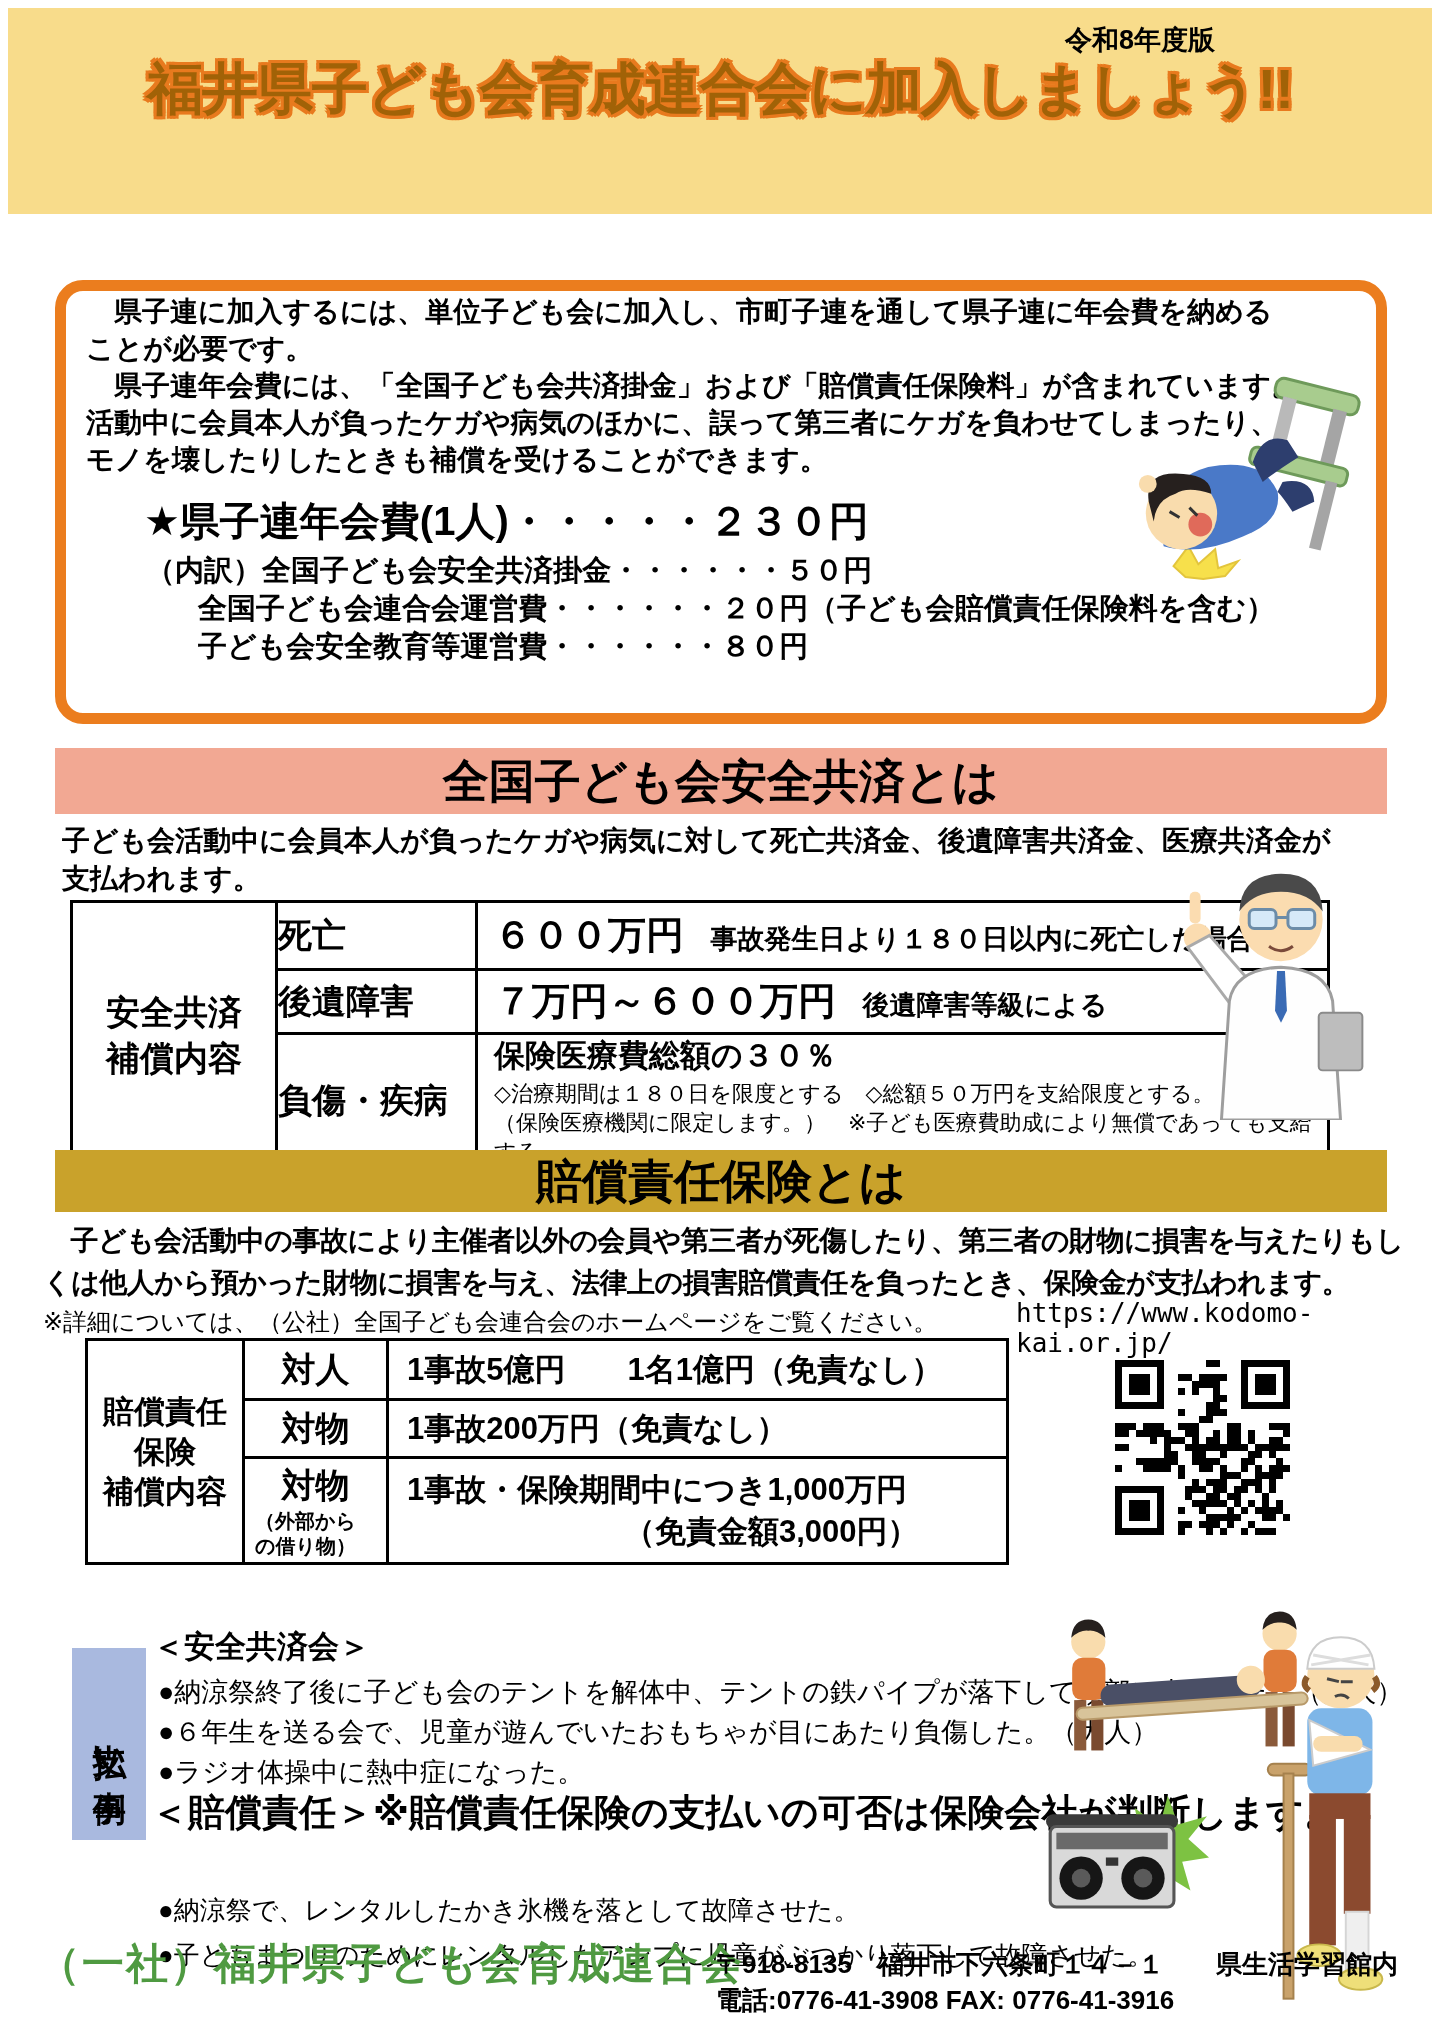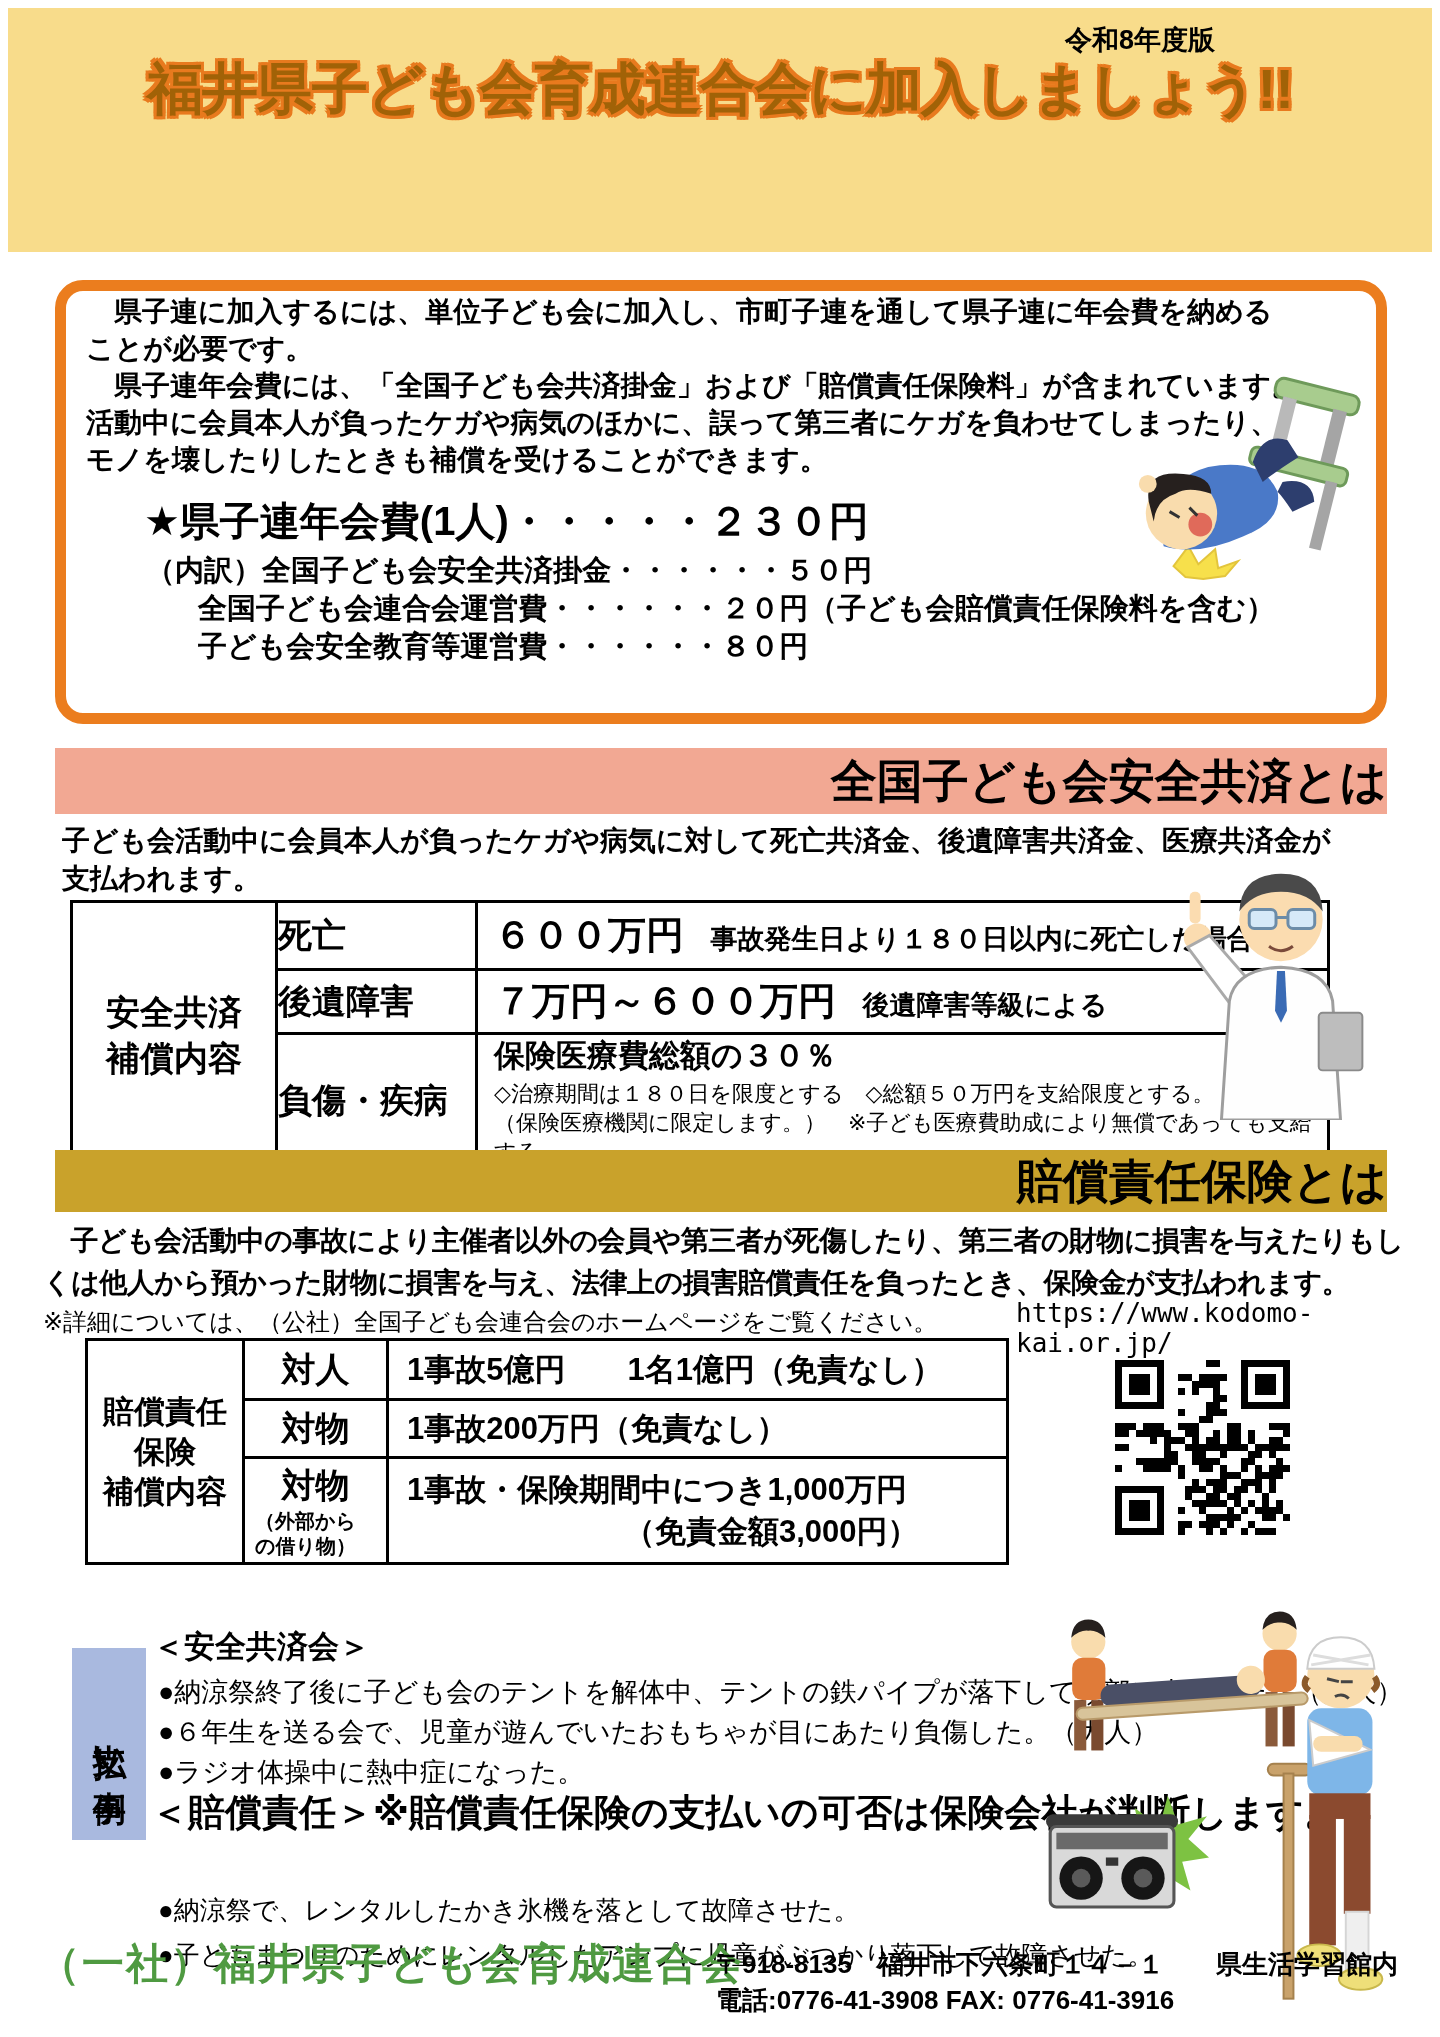--- a/index.html
+++ b/index.html
@@ -8,39 +8,39 @@
     --examples-label-bg:#A9B9DF; --footer-org-green:#4F9A41;
   }
   *{margin:0;padding:0;box-sizing:border-box;}
   body{background:#fff;font-family:"Liberation Sans","DejaVu Sans",sans-serif;color:#000;}
   .page{position:relative;width:1440px;height:2037px;background:#fff;overflow:hidden;}
   .pre{white-space:pre-line;}
   .serif{font-family:"Liberation Serif","DejaVu Serif",serif;}
   .mono{font-family:"DejaVu Sans Mono","Liberation Mono",monospace;}
 
   
-  .top-band{position:absolute;left:8px;top:8px;width:1424px;height:244px;background:var(--header-bg);}
+  .top-band{position:absolute;left:8px;top:8px;width:1424px;height:206px;background:var(--header-bg);}
   .edition{position:absolute;left:1057px;top:14px;font-size:27px;font-weight:bold;}
   .main-title{position:absolute;left:0;right:0;top:44px;text-align:center;font-size:56px;font-weight:bold;letter-spacing:-1px;color:#a16207;
     text-shadow:-3px -3px 0 var(--title-outline),3px -3px 0 var(--title-outline),-3px 3px 0 var(--title-outline),3px 3px 0 var(--title-outline),
                 -3px 0 0 var(--title-outline),3px 0 0 var(--title-outline),0 -3px 0 var(--title-outline),0 3px 0 var(--title-outline);}
   .subtitle{position:absolute;left:160px;top:148px;font-size:31px;line-height:45px;letter-spacing:1px;}
 
   
   .intro-box{position:absolute;left:55px;top:280px;width:1332px;height:444px;background:#fff;
     border:11px solid var(--intro-border);border-radius:28px;}
   .ib-inner{position:relative;width:100%;height:100%;padding:2px 20px;}
   .intro-para{font-size:28px;font-weight:bold;line-height:37px;}
   .fee-line{margin:16px 0 2px 58px;font-size:40px;font-weight:bold;}
   .breakdown{margin-left:60px;font-size:29px;font-weight:bold;line-height:38px;}
   .breakdown .indent{padding-left:52px;}
   .fall-illust{position:absolute;right:14px;top:72px;width:258px;height:218px;}
 
   
-  .banner{position:absolute;left:55px;width:1332px;text-align:right;font-weight:bold;color:#000;}
+  .banner{position:absolute;left:55px;width:1332px;text-align:center;font-weight:bold;color:#000;}
   .banner-safety{top:748px;height:66px;line-height:66px;font-size:46px;background:var(--safety-banner-bg);}
   .banner-liab{top:1150px;height:62px;line-height:62px;font-size:46px;background:var(--liability-banner-bg);}
 
   .safety-desc{position:absolute;left:62px;top:822px;font-size:28px;font-weight:bold;line-height:38px;}
 
   
   table.ctable{position:absolute;border-collapse:collapse;background:#fff;}
   table.ctable th,table.ctable td{border:3px solid #000;vertical-align:middle;}
   .t1{left:70px;top:900px;}
   .t1 th{width:205px;font-size:34px;font-weight:bold;text-align:center;line-height:46px;}

